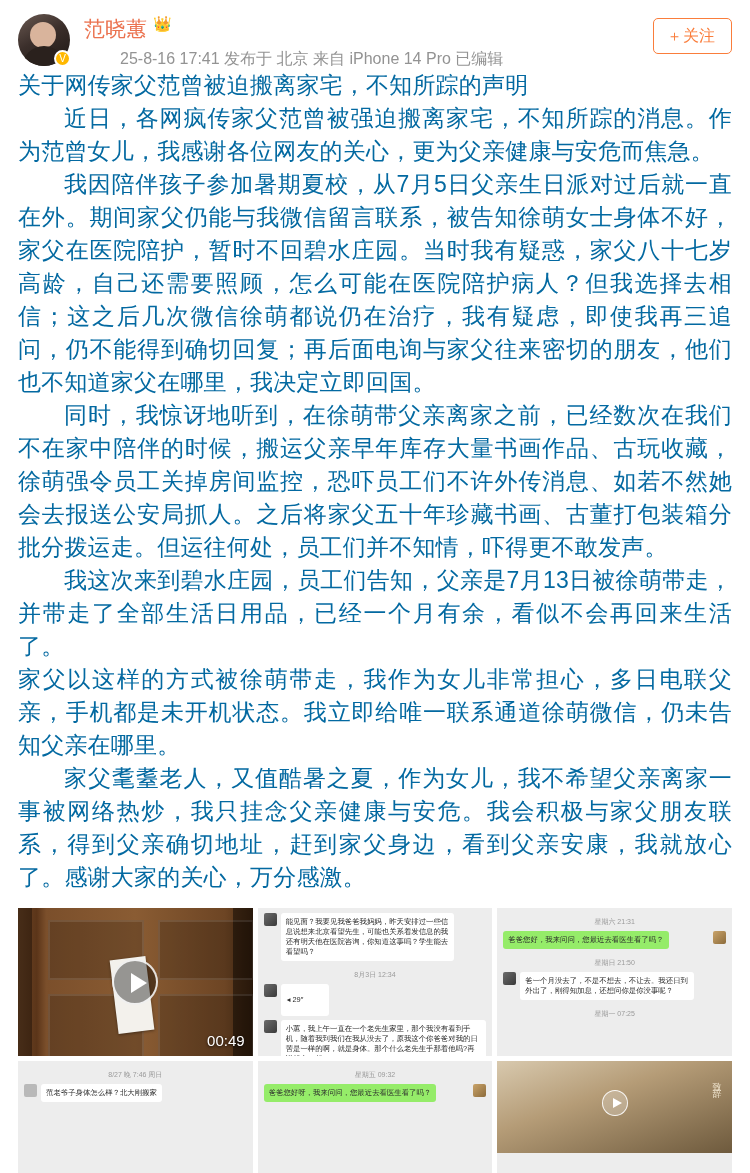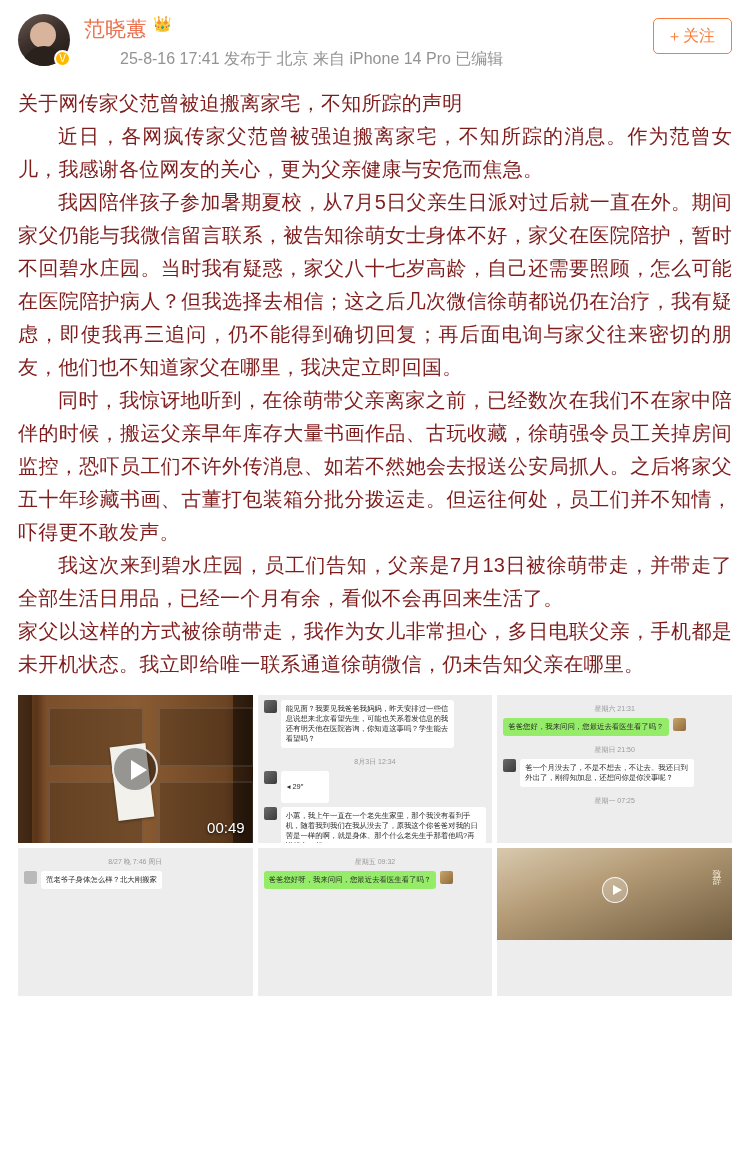--- a/index.html
+++ b/index.html
@@ -110,24 +110,23 @@
     border-radius: 5px;
     font-size: 16px;
     line-height: 1;
     padding: 9px 16px 9px 13px;
     white-space: nowrap;
     cursor: pointer;
   }
   .follow-btn .plus { font-size: 15px; margin-right: 1px; }
 
   .content {
-    margin-top: 18px;
-    font-size: 20px;
+    font-size: 23px;
     line-height: 33px;
-    color: #7f1d1d;
+    color: #0369a1;
     letter-spacing: 0.2px;
   }
   .content p {
     margin: 0;
     text-align: justify;
   }
   .content p.indent { text-indent: 2em; }
 
   .gallery {
     margin-top: 14px;
@@ -212,21 +211,21 @@
     display: inline-block;
     max-width: 78%;
     padding: 4px 5px;
     border-radius: 3px;
     background: #ffffff;
     margin-bottom: 5px;
     word-break: break-all;
     text-align: left;
   }
   .row { display: flex; align-items: flex-start; margin-bottom: 4px; }
-  .row.right { justify-content: flex-start; }
+  .row.right { justify-content: space-between; }
   .ava-sq {
     width: 13px; height: 13px;
     border-radius: 2px;
     flex: 0 0 13px;
     background: #b9b9b9;
     margin-right: 4px;
   }
   .ava-sq.gold { background: linear-gradient(135deg,#caa46a,#8c6b3b); }
   .ava-sq.dark { background: linear-gradient(135deg,#6c6c6c,#3a3a3a); }
   .ava-sq.r { margin-right: 0; margin-left: 4px; }
@@ -297,20 +296,21 @@
     </button>
   </div>
 
   <div class="content">
     <p>关于网传家父范曾被迫搬离家宅，不知所踪的声明</p>
     <p class="indent">近日，各网疯传家父范曾被强迫搬离家宅，不知所踪的消息。作为范曾女儿，我感谢各位网友的关心，更为父亲健康与安危而焦急。</p>
     <p class="indent">我因陪伴孩子参加暑期夏校，从7月5日父亲生日派对过后就一直在外。期间家父仍能与我微信留言联系，被告知徐萌女士身体不好，家父在医院陪护，暂时不回碧水庄园。当时我有疑惑，家父八十七岁高龄，自己还需要照顾，怎么可能在医院陪护病人？但我选择去相信；这之后几次微信徐萌都说仍在治疗，我有疑虑，即使我再三追问，仍不能得到确切回复；再后面电询与家父往来密切的朋友，他们也不知道家父在哪里，我决定立即回国。</p>
     <p class="indent">同时，我惊讶地听到，在徐萌带父亲离家之前，已经数次在我们不在家中陪伴的时候，搬运父亲早年库存大量书画作品、古玩收藏，徐萌强令员工关掉房间监控，恐吓员工们不许外传消息、如若不然她会去报送公安局抓人。之后将家父五十年珍藏书画、古董打包装箱分批分拨运走。但运往何处，员工们并不知情，吓得更不敢发声。</p>
     <p class="indent">我这次来到碧水庄园，员工们告知，父亲是7月13日被徐萌带走，并带走了全部生活日用品，已经一个月有余，看似不会再回来生活了。</p>
     <p>家父以这样的方式被徐萌带走，我作为女儿非常担心，多日电联父亲，手机都是未开机状态。我立即给唯一联系通道徐萌微信，仍未告知父亲在哪里。</p>
+    <p class="indent">家父耄耋老人，又值酷暑之夏，作为女儿，我不希望父亲离家一事被网络热炒，我只挂念父亲健康与安危。我会积极与家父朋友联系，得到父亲确切地址，赶到家父身边，看到父亲安康，我就放心了。感谢大家的关心，万分感激。</p>
   </div>
 
   <div class="gallery">
 
     <div class="cell door">
       <div class="edge-l"></div>
       <div class="edge-r"></div>
       <div class="panel p1"></div>
       <div class="panel p2"></div>
       <div class="panel p3"></div>

